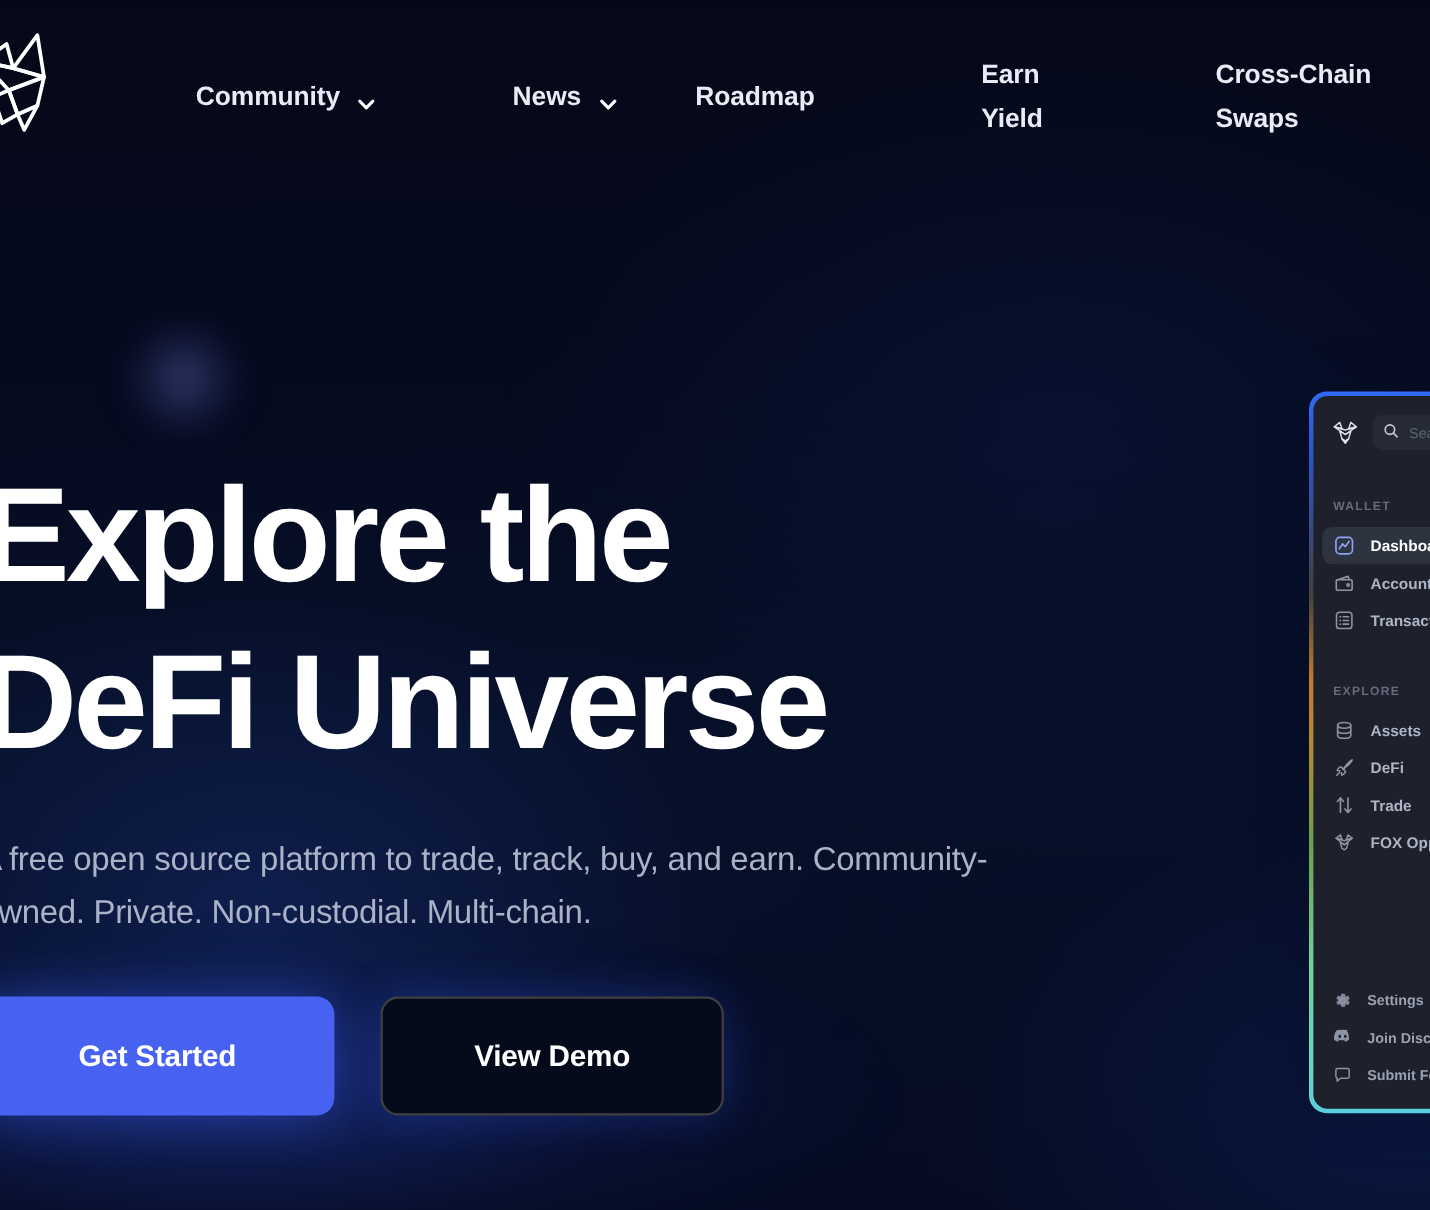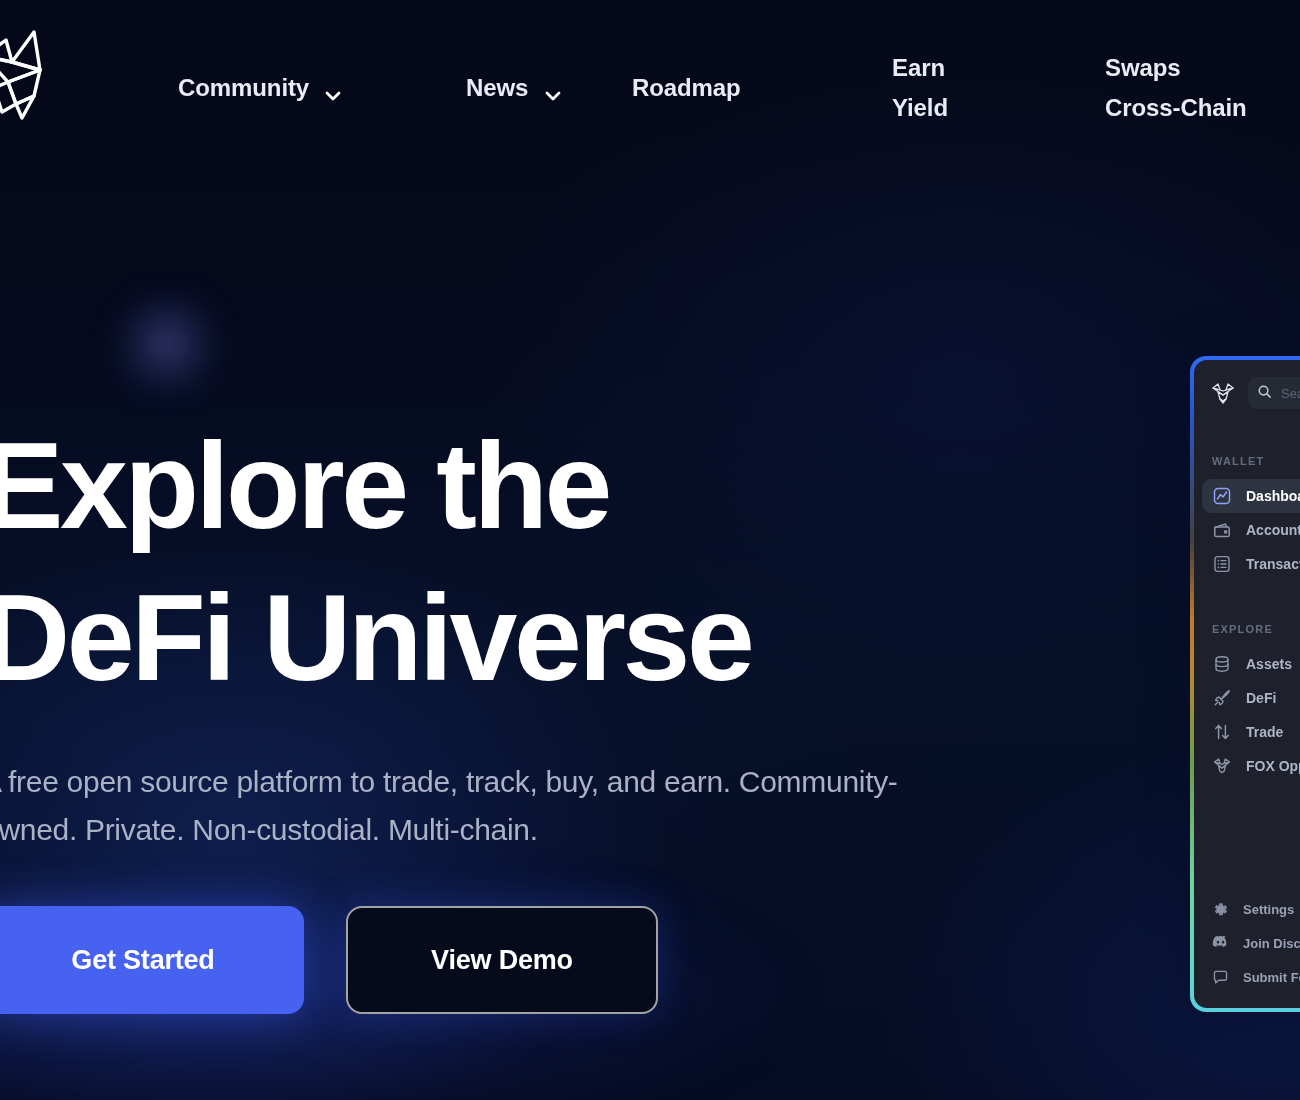--- a/index.html
+++ b/index.html
@@ -74,21 +74,21 @@
     font-size:27px; font-weight:bold; letter-spacing:-0.2px;
     border-radius:16px; cursor:pointer; white-space:nowrap;
   }
   .btn-primary{
     background:#4762f0; color:#ffffff; border:none;
     width:322px; height:108px;
     box-shadow:0 0 46px rgba(60,90,240,0.48);
   }
   .btn-secondary{
     background:#060b1c; color:#ffffff;
-    border:2px solid #a3a3a3;
+    border:2px solid #404040;
     width:312px; height:108px;
     box-shadow:0 0 40px rgba(50,80,220,0.33);
   }
 
   
   .app-panel{
     position:absolute; left:1190px; top:356px;
     width:260px; height:656px; z-index:7;
     border-radius:16px;
     padding:4px 0 4px 4px;
@@ -186,22 +186,22 @@
     <div class="nav-item nav-pos-roadmap">
       <span>Roadmap</span>
     </div>
 
     <div class="nav-item stacked nav-pos-earn">
       <div>Earn</div>
       <div>Yield</div>
     </div>
 
     <div class="nav-item stacked nav-pos-swaps">
+      <div>Cross-Chain</div>
       <div>Swaps</div>
-      <div>Cross-Chain</div>
     </div>
 
   </div>
 </div>
 
 <div class="hero">
   <h1>
     <div>Explore the</div>
     <div>DeFi Universe</div>
   </h1>

